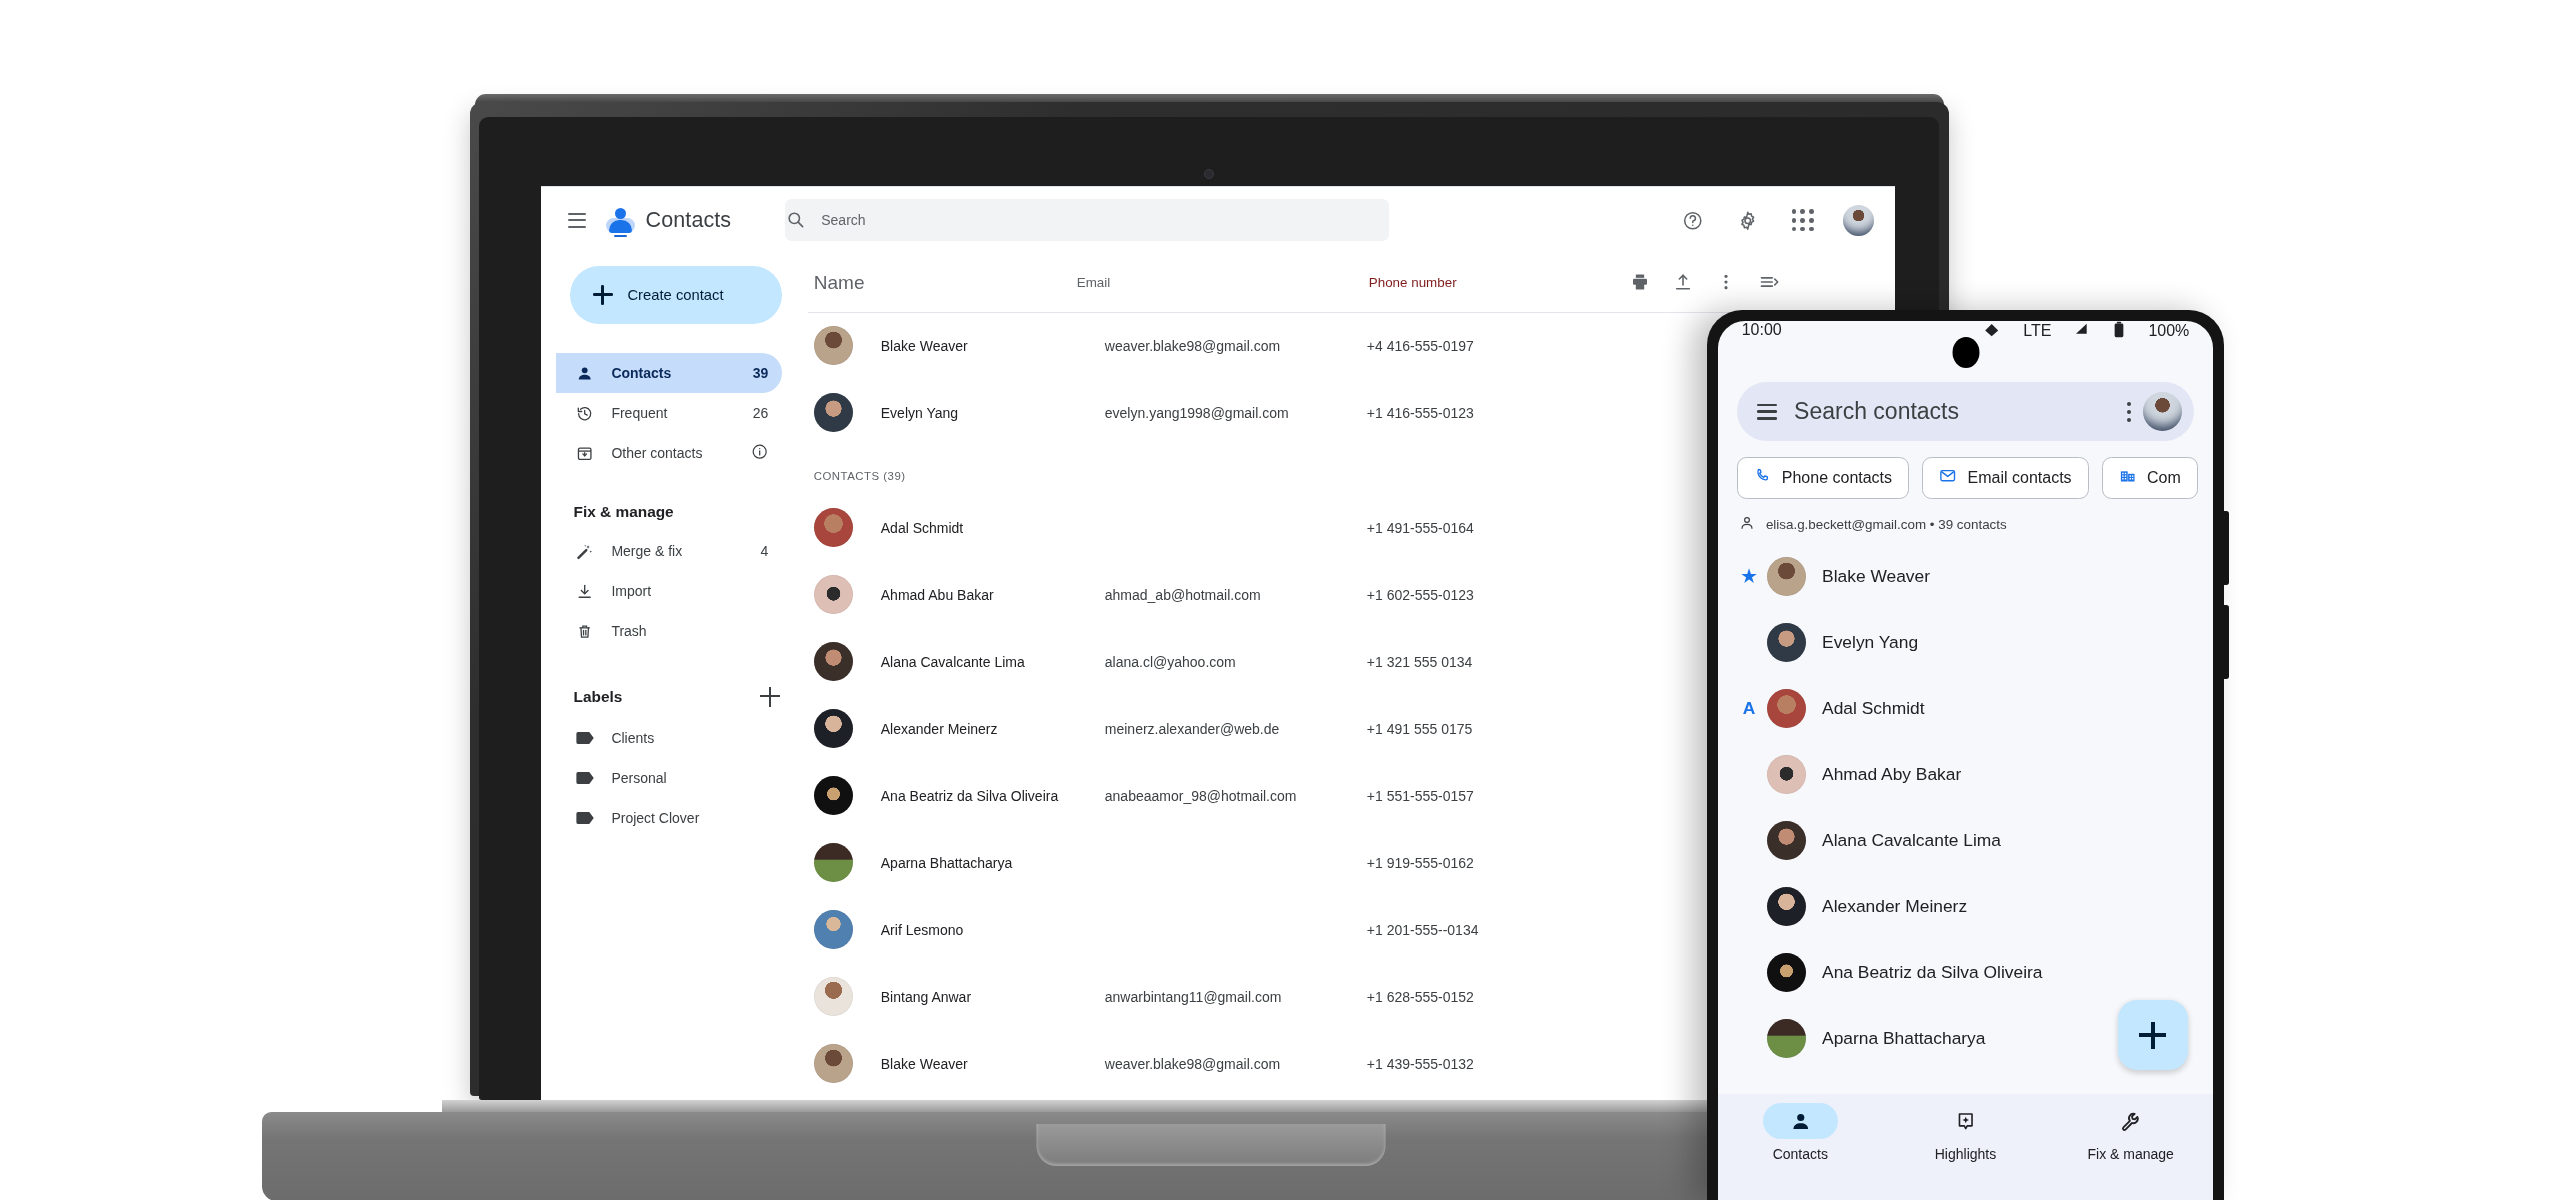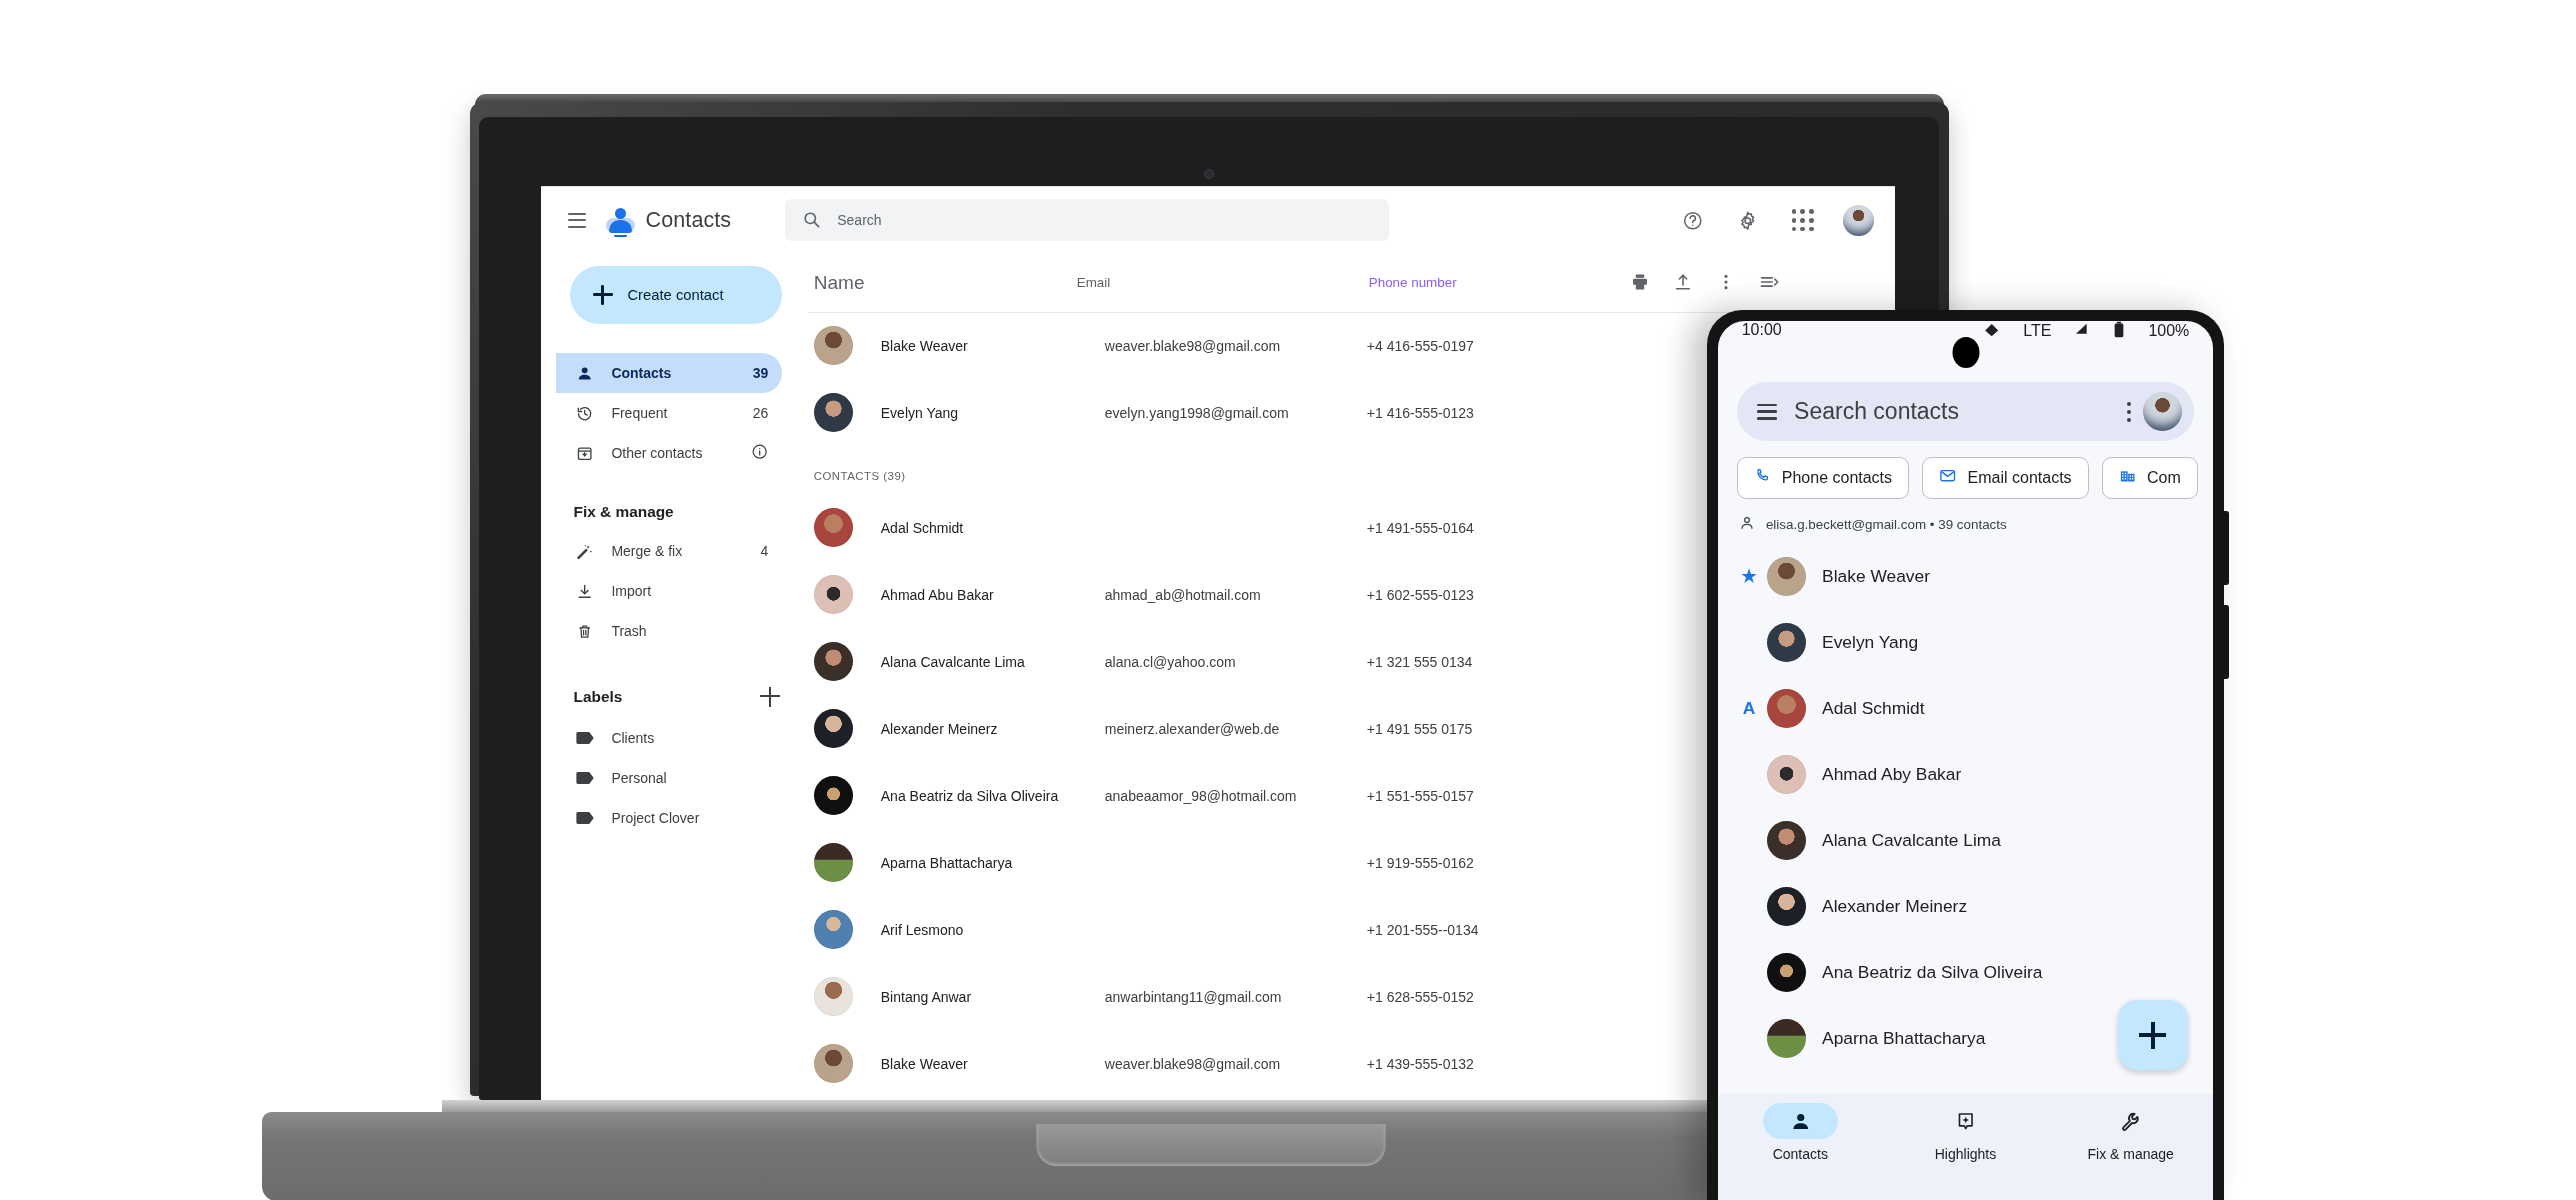--- a/index.html
+++ b/index.html
@@ -64,21 +64,21 @@
   .w-hamb { width: 32px; height: 32px; display:flex; flex-direction:column; justify-content:center; align-items:center; gap:4.7px; cursor:pointer;}
   .w-hamb i { display:block; width:18px; height:2px; background:#5f6368; border-radius:1.3px;}
   .w-logo { width: 29.5px; height: 29.5px; margin-left: 12px; position: relative; }
   .w-logo .head { position:absolute; left:9.4px; top:2px; width:11.4px; height:11.4px; border-radius:50%; background:#1a73e8;}
   .w-logo .body { position:absolute; left:3.4px; top:14px; width:23.5px; height:13.4px; border-radius:11.4px 11.4px 2.7px 2.7px; background:#1a73e8;}
   .w-logo .halo { position:absolute; left:0.7px; top:12.7px; width:29px; height:14.8px; border-radius:13.4px; background:#8ab4f8; opacity:.55;}
   .w-logo .bar { position:absolute; left:8.7px; top:29px; width:13.4px; height:2px; border-radius:1.3px; background:#1967d2;}
   .w-title { margin-left: 10.7px; font-size: 21.5px; color: #3c4043; letter-spacing:0.1px;}
   .w-search {
     margin-left: 54px; width: 604px; height: 42px; background:#f1f3f4;
-    border-radius: 6.7px; display:flex; align-items:center; padding:0 17px; cursor:text;
+    border-radius: 6.7px; display:flex; align-items:center; padding:0 1px; cursor:text;
   }
   .w-search .ph { margin-left: 16px; font-size: 14px; color:#5f6368; }
   .w-ic-right { margin-left:auto; display:flex; align-items:center; gap:25.5px; padding-right: 21.5px;}
   .ic-btn { width: 29.5px; height:29.5px; display:flex; align-items:center; justify-content:center; cursor:pointer;}
   .w-avatar { width:31px;height:31px;border-radius:50%;overflow:hidden;cursor:pointer;
     background: radial-gradient(circle at 50% 34%, #6b4a3a 0 22%, #cfd6de 23% 100%);
     box-shadow: inset 0 -9.4px 9.4px -5.4px #3b4a63; }
   .grid9 { display:grid; grid-template-columns:repeat(3,4.7px); grid-template-rows:repeat(3,4.7px); gap:4px; }
   .grid9 span { width:4.7px;height:4.7px;border-radius:50%;background:#5f6368; display:block;}
 
@@ -115,21 +115,21 @@
   .lbl-head .addl:before, .lbl-head .addl:after { content:""; position:absolute; background:#3c4043;}
   .lbl-head .addl:before { left:10px; top:1.3px; width:2px; height:20px;}
   .lbl-head .addl:after { left:1.3px; top:10px; width:20px; height:2px;}
   .tagico { width:17.4px; height:12px; background:#3c4043; clip-path: polygon(0 0, 74% 0, 100% 50%, 74% 100%, 0 100%); border-radius:2px;}
 
   
   .w-main { flex:1; padding-right: 0; position:relative; }
   .tbl-head { display:flex; align-items:center; height: 58px; padding-left: 5.4px;}
   .col-name { width: 263px; font-size: 19px; color:#5f6368;}
   .col-email { width: 292px; font-size: 13.4px; color:#5f6368;}
-  .col-phone { width: 221px; font-size: 13.4px; color:#8b5cf6;}
+  .col-phone { width: 221px; font-size: 13.4px; color:#7f1d1d;}
   .tbl-actions { margin-left: 40px; display:flex; align-items:center; gap: 23px;}
   .tbl-divider { height:0.7px; background:#e3e6eb; margin-right: 20px;}
   .grp-head { font-size: 11.4px; letter-spacing: 0.5px; color:#5f6368; padding: 24px 0 12px 5.4px; }
   .c-row { display:flex; align-items:center; height: 67px; padding-left: 5.4px;}
   .c-av { width:39px;height:39px;border-radius:50%; flex:0 0 39px; box-shadow: inset 0 0 0 0.7px rgba(0,0,0,.06);}
   .c-name { width: 224px; margin-left: 28px; font-size: 14px; color:#202124;}
   .c-email { width: 262px; font-size: 14px; color:#3c4043;}
   .c-phone { width: 221px; font-size: 14px; color:#3c4043;}
 
   

